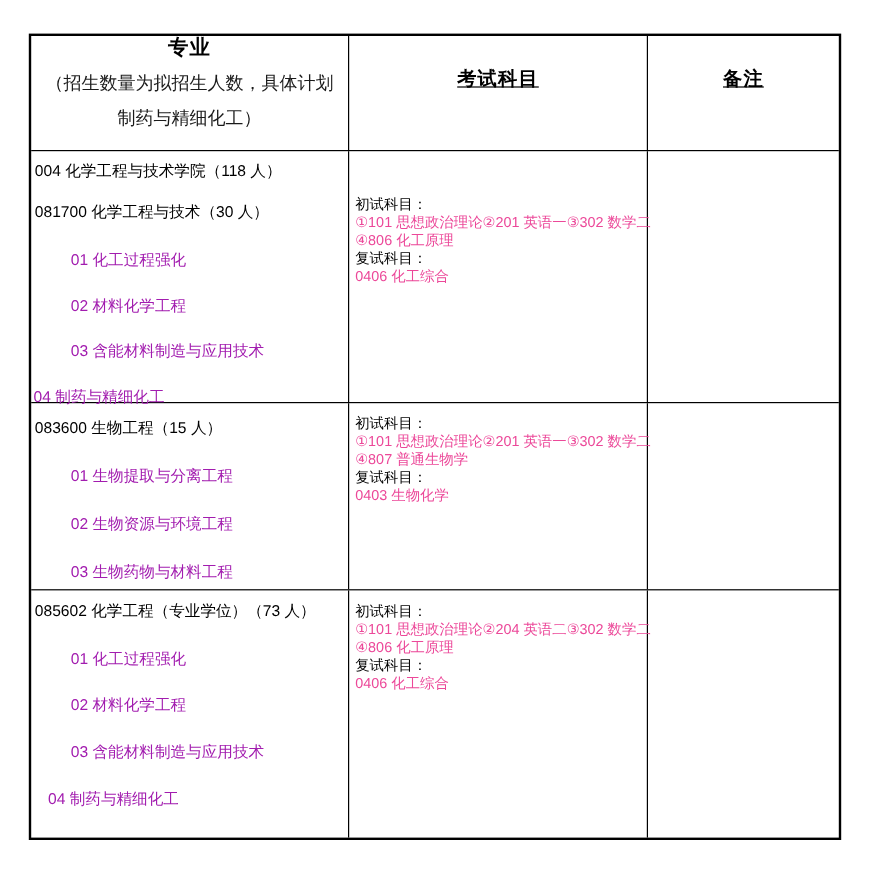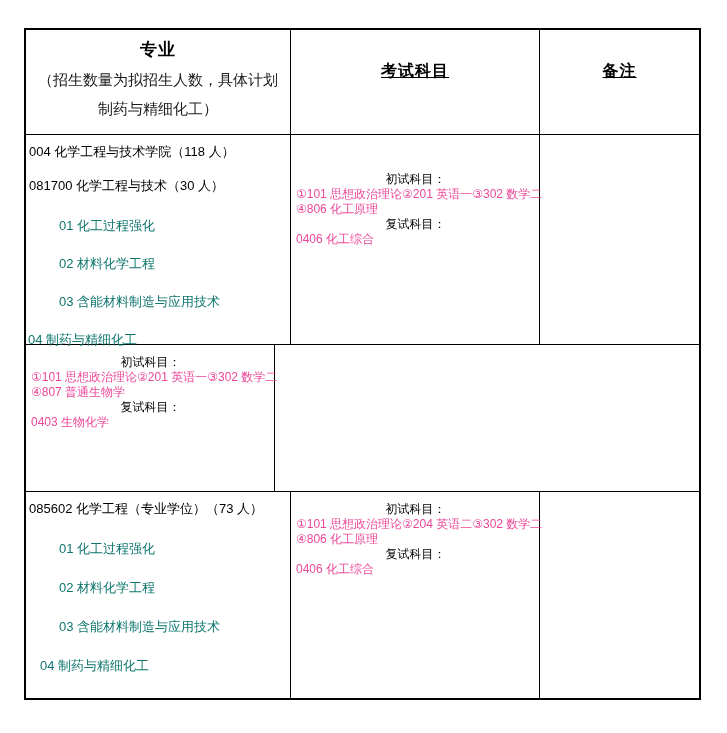--- a/index.html
+++ b/index.html
@@ -17,49 +17,49 @@
     background:#fff;
   }
   .row { display:flex; border-bottom:1px solid #000; }
   .row:last-child { border-bottom:none; }
   .c1 { width:265px; border-right:1px solid #000; }
   .c2 { width:249px; border-right:1px solid #000; }
   .c3 { flex:1; }
 
   
   .row-header { height:112px; }
-  .hdr-major { display:flex; flex-direction:column; align-items:center; padding-top:10px; }
+  .hdr-major { display:flex; flex-direction:column; align-items:center; }
   .hdr-major-title { font-size:17px; font-weight:bold; line-height:20px; letter-spacing:1px; }
   .hdr-note { font-size:15px; line-height:18px; margin-top:11px; color:#1a1a1a; }
   .hdr-center {
     display:flex; align-items:center; justify-content:center;
     font-size:16px; font-weight:bold; padding-bottom:22px; letter-spacing:1px;text-decoration:underline;
   }
 
   
   .row-s1 { height:210px; }
   .row-s2 { height:156px; }
   .row-s3 { flex:1; }
 
   .major-cell { padding-top:10px; }
   .row-s2 .major-cell { padding-top:14px; }
   .line { font-size:13px; line-height:14px; white-space:nowrap; }
   .bold { font-weight:normal; color:#000; }
   .dept { padding-left:3px; margin-bottom:20px; }
   .prog { padding-left:3px; margin-bottom:26px; }
-  .dir  { padding-left:33px; margin-bottom:24px; color:#0f766e; }
+  .dir  { padding-left:33px; margin-bottom:24px; color:#a21caf; }
   .row-s2 .dir { margin-bottom:26px; }
   .row-s3 .dir { margin-bottom:25px; }
   .dir-flush { padding-left:2px; }
   .dir-half  { padding-left:14px; }
 
   .exam-cell { padding:10px 4px 0 5px; }
   .exam-s1 { padding-top:37px; }
   .exam-line { font-size:12px; line-height:15px; color:#ec4899; white-space:nowrap; }
-  .exam-line.bold { color:#000;text-align:center; }
+  .exam-line.bold { color:#000; }
 
   .remark-cell { }
 </style>
 </head>
 <body>
 
 <div class="table">
 
   <div class="row row-header">
     <div class="c1 hdr-major">
@@ -88,20 +88,26 @@
       <div class="exam-line bold">初试科目：</div>
       <div class="exam-line">①101 思想政治理论②201 英语一③302 数学二</div>
       <div class="exam-line">④806 化工原理</div>
       <div class="exam-line bold">复试科目：</div>
       <div class="exam-line">0406 化工综合</div>
     </div>
     <div class="c3 remark-cell"></div>
   </div>
 
   <div class="row row-s2">
+    <div class="c1 major-cell">
+      <div class="line bold prog">083600 生物工程（15 人）</div>
+      <div class="line dir">01 生物提取与分离工程</div>
+      <div class="line dir">02 生物资源与环境工程</div>
+      <div class="line dir">03 生物药物与材料工程</div>
+    </div>
     <div class="c2 exam-cell">
       <div class="exam-line bold">初试科目：</div>
       <div class="exam-line">①101 思想政治理论②201 英语一③302 数学二</div>
       <div class="exam-line">④807 普通生物学</div>
       <div class="exam-line bold">复试科目：</div>
       <div class="exam-line">0403 生物化学</div>
     </div>
     <div class="c3 remark-cell"></div>
   </div>
 

